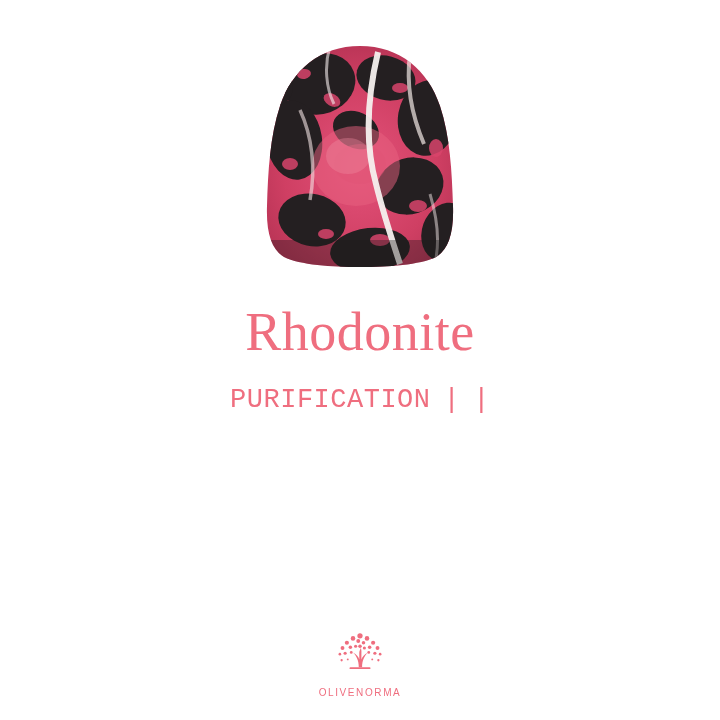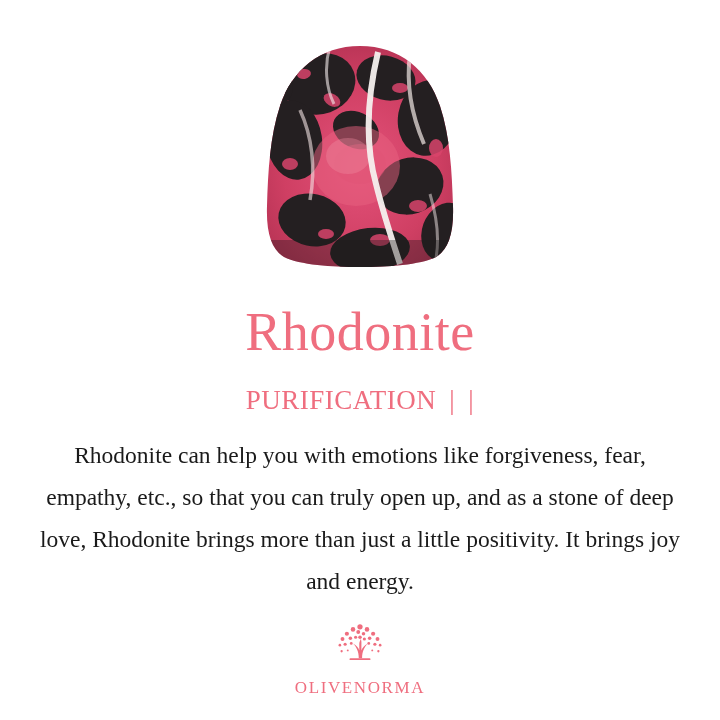--- a/index.html
+++ b/index.html
@@ -41,21 +41,21 @@
     line-height: 1;
     letter-spacing: 0.5px;
     color: #ef6e7f;
     font-weight: 400;
     text-align: center;
   }
 
   
   .keywords {
     margin-top: 26px;
-    font-family: Liberation Serif, serif;
+    font-family: Liberation Mono, monospace;
     font-size: 27px;
     letter-spacing: 0.5px;
     color: #ef6e7f;
     font-weight: 400;
     display: flex;
     align-items: center;
     justify-content: center;
     gap: 13px;
     white-space: nowrap;
   }
@@ -81,22 +81,22 @@
     left: 0;
     right: 0;
     bottom: 22px;
     display: flex;
     flex-direction: column;
     align-items: center;
   }
   .brand-mark { width: 56px; height: 56px; display: block; }
   .brand-name {
     margin-top: 4px;
-    font-family: Liberation Serif, serif;
-    font-size: 17px;
+    font-family: Liberation Sans, sans-serif;
+    font-size: 10px;
     letter-spacing: 1.6px;
     color: #ef6e7f;
   }
 </style>
 </head>
 <body>
 
 <div class="card">
 
   <div class="stone-wrap">
@@ -164,21 +164,20 @@
   </div>
 
   <div class="title">Rhodonite</div>
 
   <div class="keywords">
     <span>PURIFICATION</span>
     <span class="sep">|</span>
     <span class="sep">|</span>
   </div>
 
-  <p class="desc">Rhodonite can help you with emotions like forgiveness, fear, empathy, etc., so that you can truly open up, and as a stone of deep love, Rhodonite brings more than just a little positivity. It brings joy and energy.</p>
 
   <div class="brand">
     <svg class="brand-mark" viewBox="0 0 64 64" xmlns="http://www.w3.org/2000/svg">
       <g fill="#ef6e7f">
 
         <circle cx="32" cy="10" r="3"></circle>
         <circle cx="24" cy="13" r="2.6"></circle>
           <circle cx="40" cy="13" r="2.6"></circle>
         <circle cx="17" cy="18" r="2.4"></circle>
           <circle cx="47" cy="18" r="2.4"></circle>

